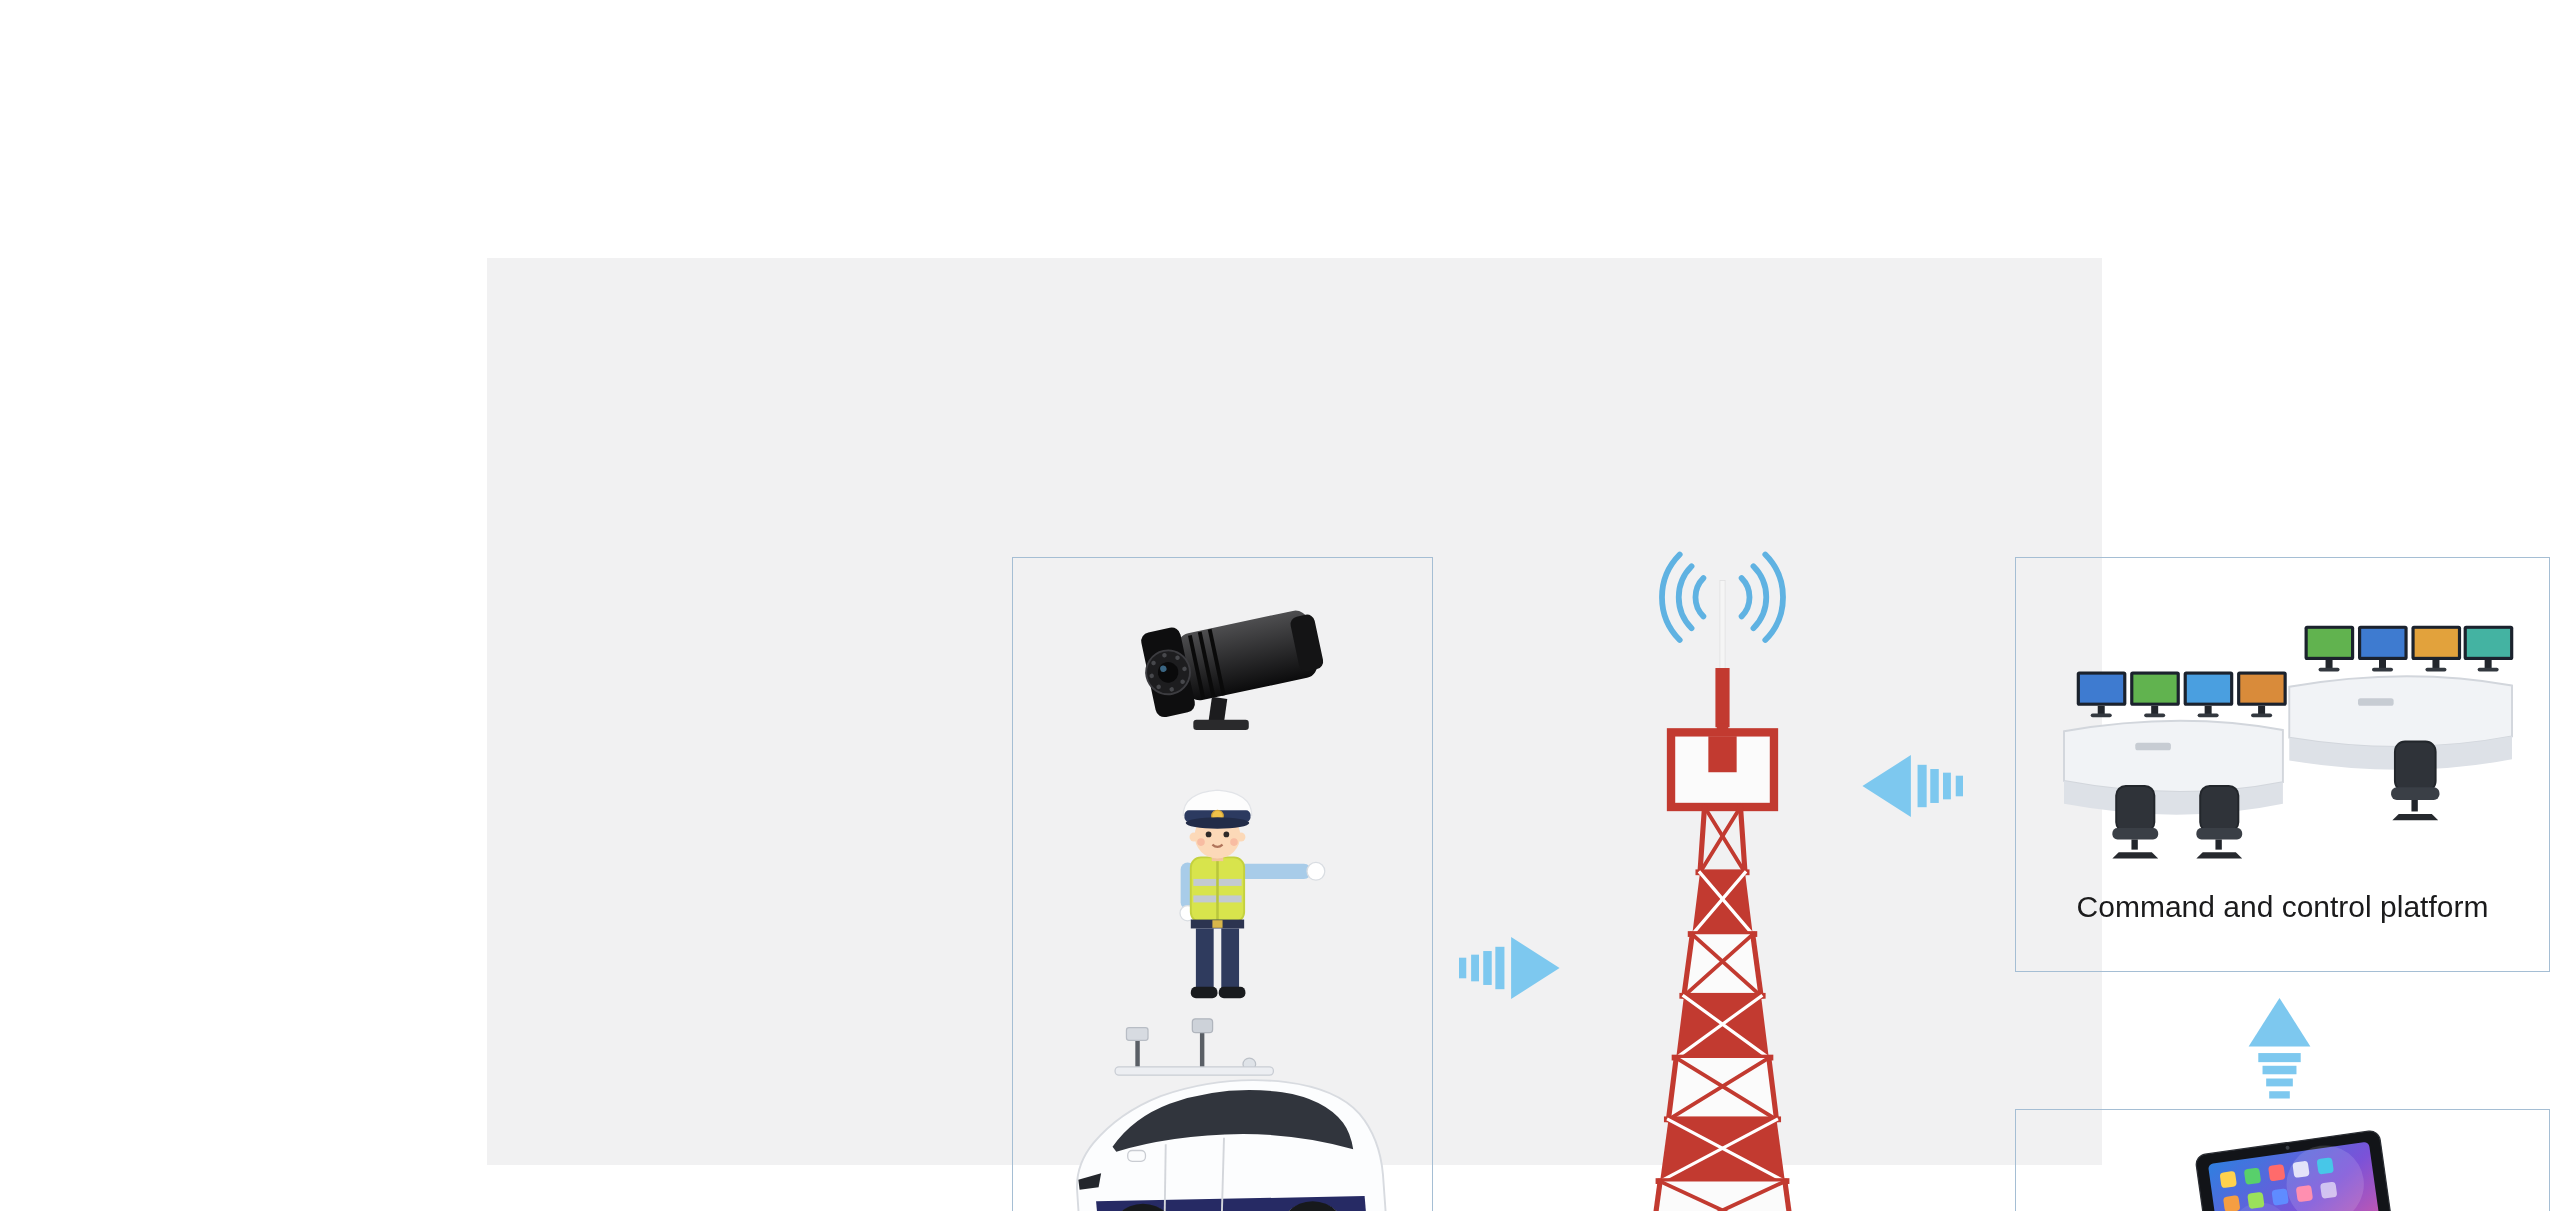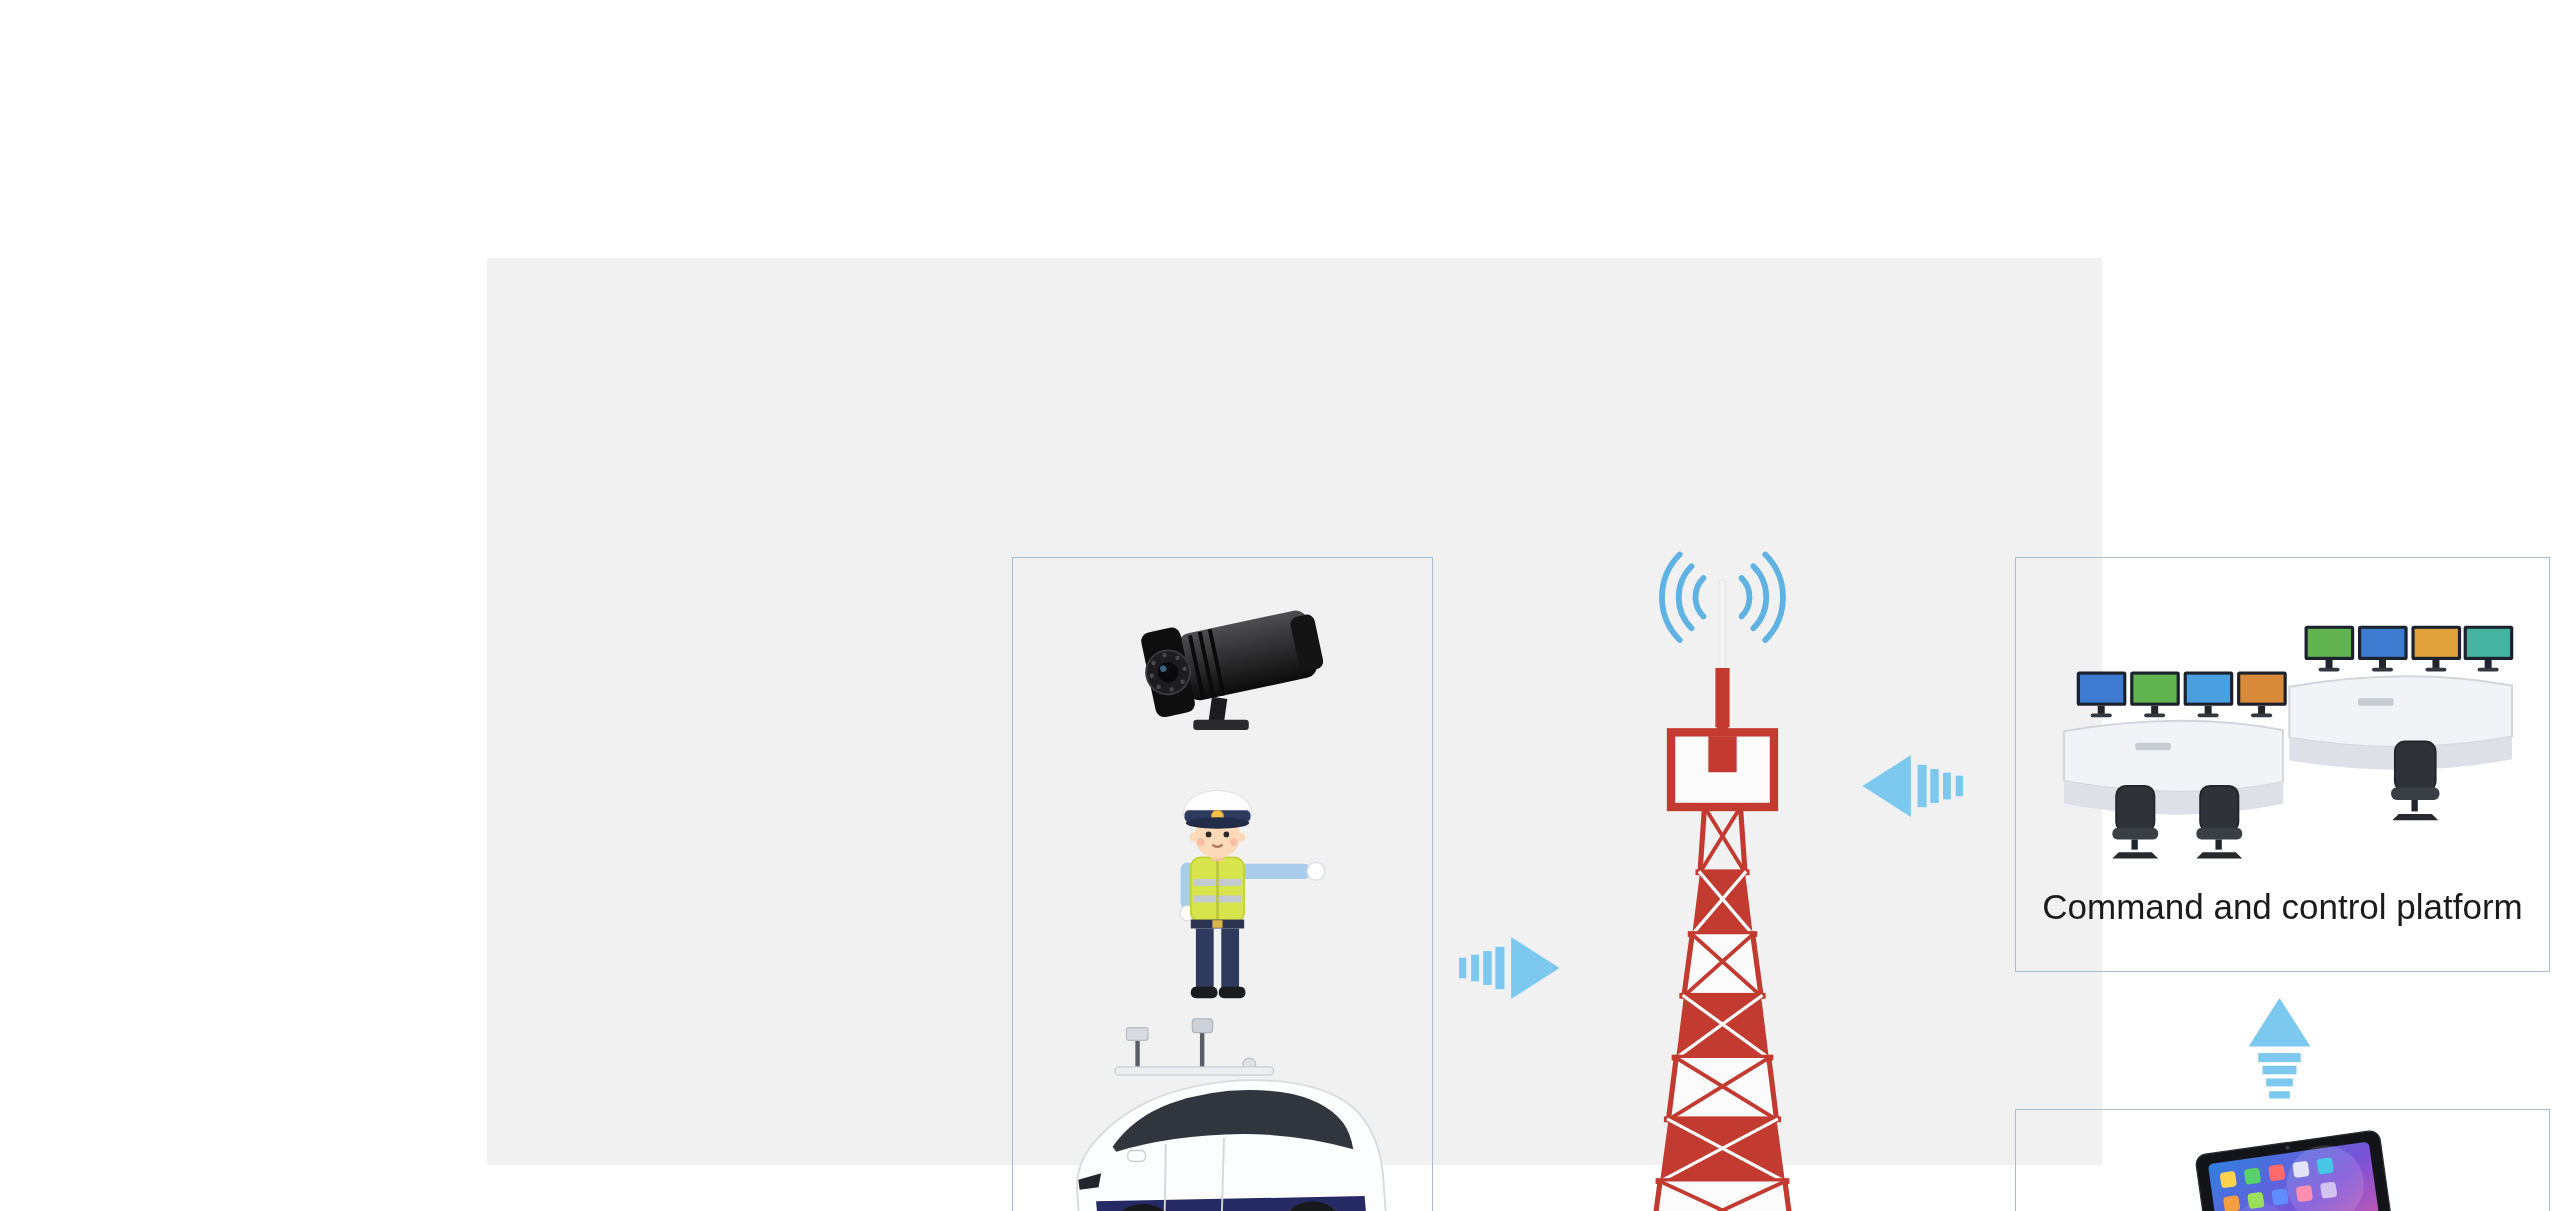--- a/index.html
+++ b/index.html
@@ -10,21 +10,21 @@
     font-family: "Liberation Sans", sans-serif;
   }
   .page { position: relative; width: 2576px; height: 1212px; background: var(--page-bg,#fff); overflow: hidden; }
   .panel { position: absolute; left: 487px; top: 258px; width: 1615px; height: 907px; background: var(--panel-bg, #f1f1f2); }
   .abs { position: absolute; }
   .node-box { position: absolute; border: 1.9px solid var(--box-border, #a5bed4); background: transparent; }
   .box-three    { left: 525px;  top: 299px;  width: 421px; height: 820px; }
   .box-command  { left: 1528px; top: 299px;  width: 535px; height: 415px; }
   .box-equip    { left: 1528px; top: 851px; width: 535px; height: 268px; }
   .box-label {
-    position: absolute; font-size: 35px; line-height: 41px;
+    position: absolute; font-size: 30px; line-height: 41px;
     color: var(--label-text, #1b1b1c); text-align: center; white-space: nowrap;
   }
   .lbl-command { left: 1528px; top: 628px;  width: 535px; }
 
   .arrow { position: absolute; width: 103px; height: 68px; }
   .a1 { left: 972px; top: 676px; }
   .a2 { left: 1373px; top: 494px;  transform: rotate(180deg); }
   .a4 { left: 1741px; top: 755px; transform: rotate(-90deg); }
   .af { fill: var(--arrow-blue, #7dc8ef); }
 

